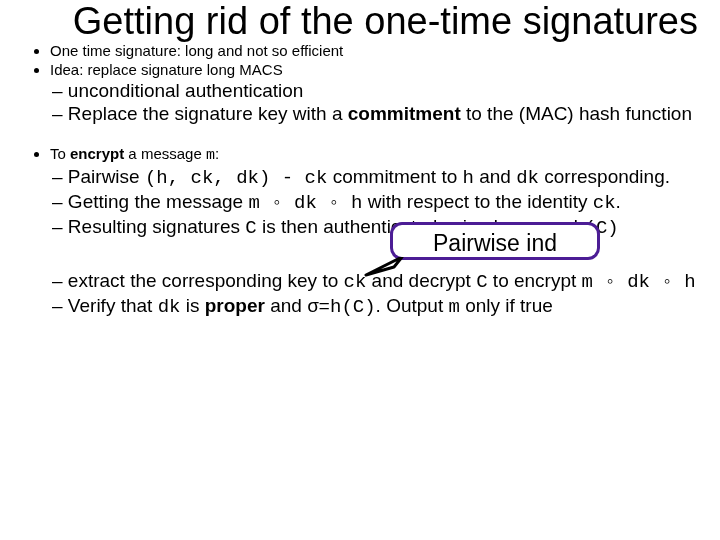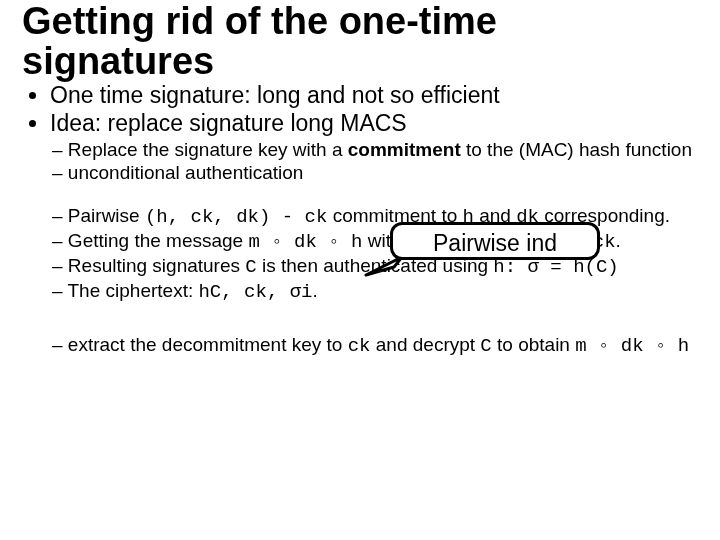--- a/index.html
+++ b/index.html
@@ -15,28 +15,28 @@
   .slide {
     position: relative;
     width: 720px;
     height: 540px;
     box-sizing: border-box;
     padding: 0 22px 0 22px;
   }
   .title {
     font-size: 38px;
     line-height: 1.05;
-    text-align: left;
+    text-align: right;
     margin: 2px 0 0 0;
-    font-weight: bold;
+    font-weight: normal;
   }
   ul.top {
     margin: 0 0 0 0;
     padding-left: 28px;
-    font-size: 23px;
+    font-size: 15px;
   }
   ul.top > li {
     margin: 0 0 2px 0;
     line-height: 1.15;
   }
   ul.sub {
     margin: 2px 0 6px 0;
     padding-left: 30px;
     font-size: 19px;
   }
@@ -57,21 +57,21 @@
   .gap { height: 14px; }
   .gap-big { height: 22px; }
 
   
   .callout {
     position: absolute;
     left: 390px;
     top: 220px;
     width: 210px;
     height: 38px;
-    border: 3px solid #000000;
+    border: 3px solid #4c1d95;
     border-radius: 12px;
     background: #fff;
     font-size: 23px;
     line-height: 36px;
     text-align: center;
     box-sizing: border-box;
   }
   .tail {
     position: absolute;
     left: 364px;
@@ -86,48 +86,53 @@
 
 <div class="slide">
 
   <div class="title">Getting rid of the one-time signatures</div>
 
   <ul class="top">
     <li>One time signature: long and not so efficient</li>
     <li>Idea: replace signature long MACS</li>
   </ul>
   <ul class="sub">
+    <li>unconditional authentication</li>
     <li>
       <span>Replace the signature key with a </span><span class="bold">commitment</span><span> to the (MAC) hash function</span>
     </li>
-    <li>unconditional authentication</li>
   </ul>
 
   <div class="gap"></div>
 
+  <ul class="top">
+    <li>
+      <span>To </span><span class="bold">encrypt</span><span> a message </span><span class="mono">m</span><span>:</span>
+    </li>
+  </ul>
   <ul class="sub">
     <li>
       <span>Pairwise  </span><span class="mono">(h, ck, dk) - ck</span><span> commitment to </span><span class="mono">h</span><span> and </span><span class="mono">dk</span><span> corresponding.</span>
     </li>
     <li>
       <span>Getting the message </span><span class="mono">m ◦ dk ◦ h</span><span> with respect to the identity </span><span class="mono">ck</span><span>.</span>
     </li>
     <li>
       <span>Resulting signatures </span><span class="mono">C</span><span> is then authenticated using </span><span class="mono">h:  σ = h(C)</span>
     </li>
-    <li>
-      <span>The ciphertext: </span><span class="mono">hC, ck, σi</span><span>.</span>
-    </li>
   </ul>
 
   <div class="gap-big"></div>
 
   <ul class="sub">
     <li>
-      <span>extract the decommitment key to </span><span class="mono">ck</span><span> and decrypt </span><span class="mono">C</span><span> to obtain </span><span class="mono">m ◦ dk ◦ h</span>
+      <span>extract the corresponding key to </span><span class="mono">ck</span><span> and decrypt </span><span class="mono">C</span><span> to encrypt </span><span class="mono">m ◦ dk ◦ h</span>
+    </li>
+    <li>
+      <span>Verify that </span><span class="mono">dk</span><span> is </span><span class="bold">proper</span><span> and </span><span class="mono">σ=h(C)</span><span>. Output </span><span class="mono">m</span><span> only if true</span>
     </li>
   </ul>
 
   <div class="callout">Pairwise ind</div>
   <div class="tail">
     <svg width="40" height="22" viewBox="0 0 40 22">
       <polygon points="38,0 2,18 30,10" fill="#fff" stroke="#000" stroke-width="3" stroke-linejoin="round"></polygon>
     </svg>
   </div>
 

